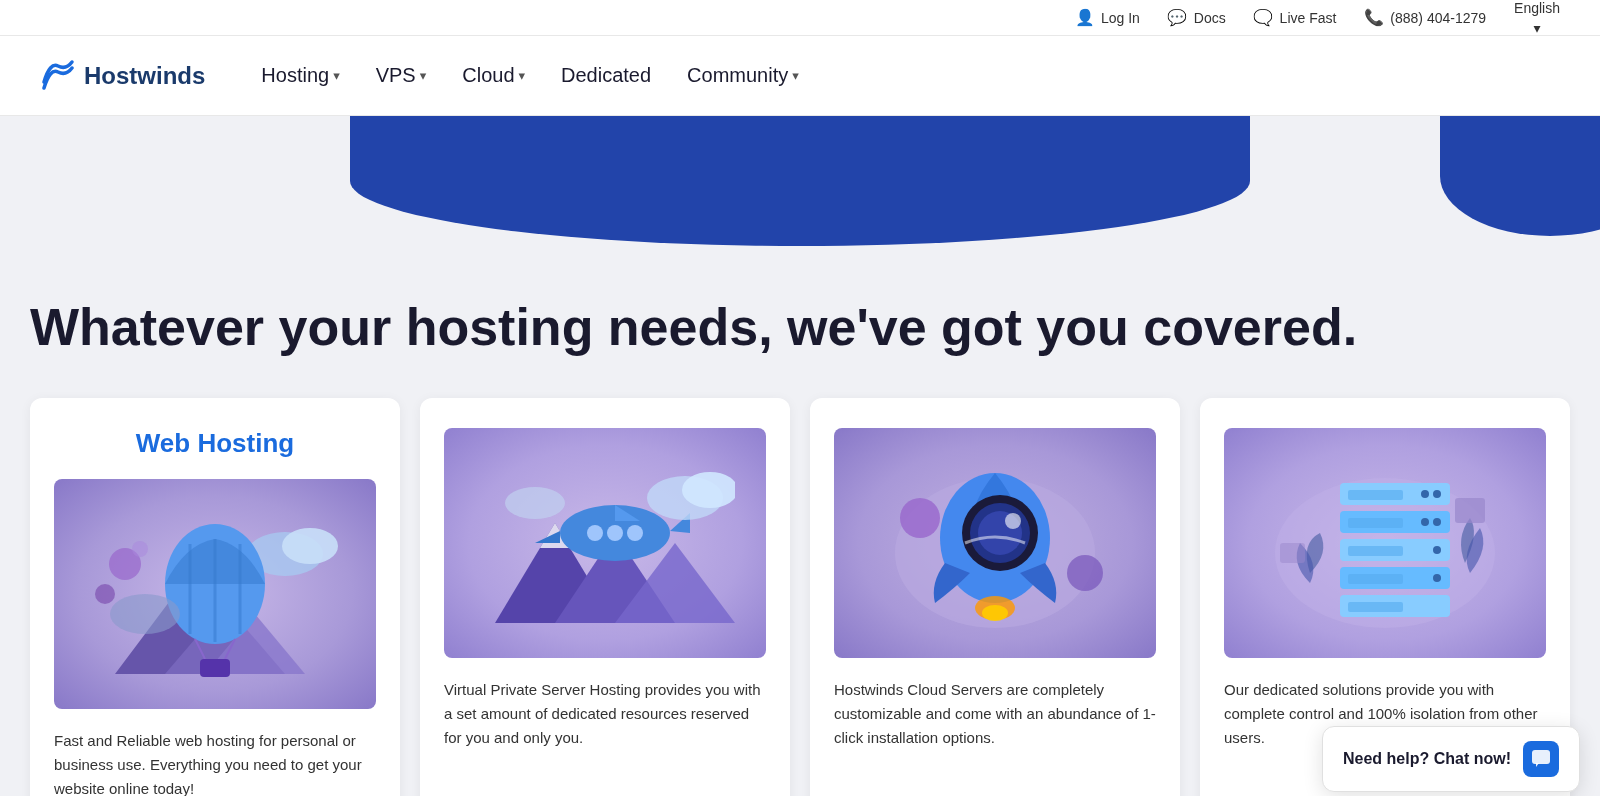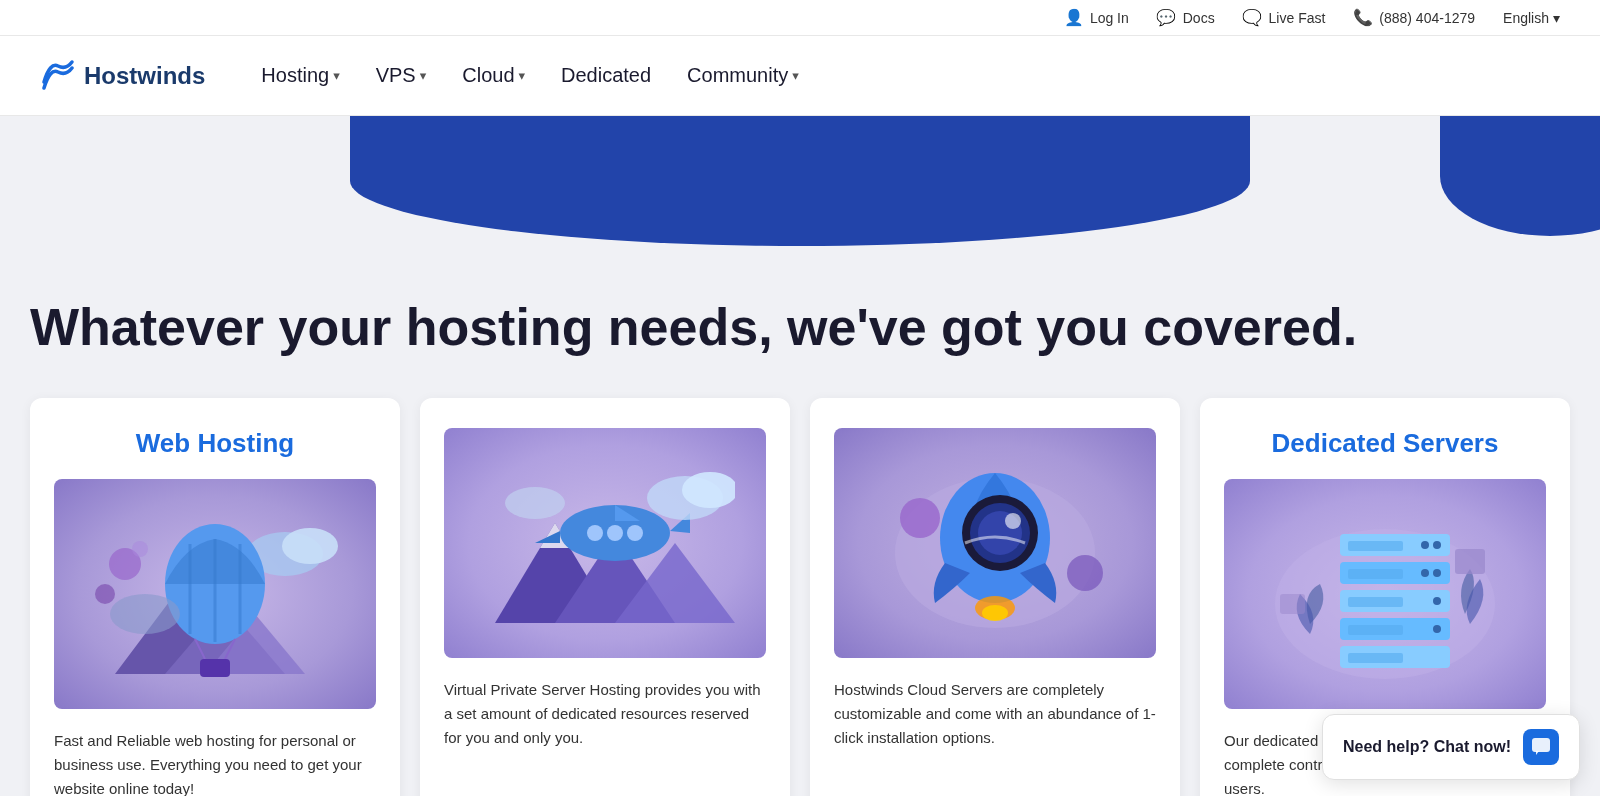--- a/index.html
+++ b/index.html
@@ -15,21 +15,21 @@
       height: 36px;
       border-bottom: 1px solid #e8e8e8;
       gap: 28px;
     }
     .top-bar-item {
       display: flex; align-items: center; gap: 6px;
       font-size: 14px; color: #333; cursor: pointer;
       text-decoration: none;
     }
     .top-bar-icon { font-size: 16px; }
-    .language-selector { display: flex; align-items: center; gap: 4px; font-size: 14px; color: #333; cursor: pointer; }
+    .language-selector { display: flex; align-items: center; gap: 4px; font-size: 14px; color: #333; cursor: pointer; flex-direction: column; }
 
     
     .nav {
       background: #fff;
       display: flex;
       align-items: center;
       padding: 0 40px;
       height: 80px;
       border-bottom: 1px solid #e8e8e8;
       gap: 36px;
@@ -127,21 +127,21 @@
     }
     .card-buttons {
       display: flex;
       gap: 12px;
       flex-wrap: wrap;
     }
 
     
     .chat-widget {
       position: fixed;
-      bottom: 16px;
+      bottom: 4px;
       right: 20px;
       background: #fff;
       border: 1px solid #e0e0e0;
       border-radius: 12px;
       padding: 14px 20px;
       display: flex;
       align-items: center;
       gap: 12px;
       box-shadow: 0 4px 20px rgba(0,0,0,0.12);
       font-size: 16px;
@@ -326,21 +326,20 @@
           <circle cx="220" cy="130" r="18" fill="#7755bb" opacity="0.7"></circle>
 
           <path d="M100,100 Q130,88 160,100" stroke="white" stroke-width="3" fill="none" opacity="0.5"></path>
         </svg>
       </div>
       <p class="card-desc">Hostwinds Cloud Servers are completely customizable and come with an abundance of 1-click installation options.</p>
 
     </div>
 
     <div class="card">
-      <div class="card-title">Dedicated Servers</div>
       <div class="card-illustration illus-dedicated">
         <svg width="260" height="200" viewBox="0 0 260 200" fill="none">
 
           <ellipse cx="130" cy="110" rx="110" ry="75" fill="#c0b0e8" opacity="0.5"></ellipse>
 
           <rect x="85" y="40" width="110" height="22" rx="4" fill="#88ccff"></rect>
           <rect x="85" y="68" width="110" height="22" rx="4" fill="#66bbff"></rect>
           <rect x="85" y="96" width="110" height="22" rx="4" fill="#88ccff"></rect>
           <rect x="85" y="124" width="110" height="22" rx="4" fill="#66bbff"></rect>
           <rect x="85" y="152" width="110" height="22" rx="4" fill="#88ccff"></rect>

